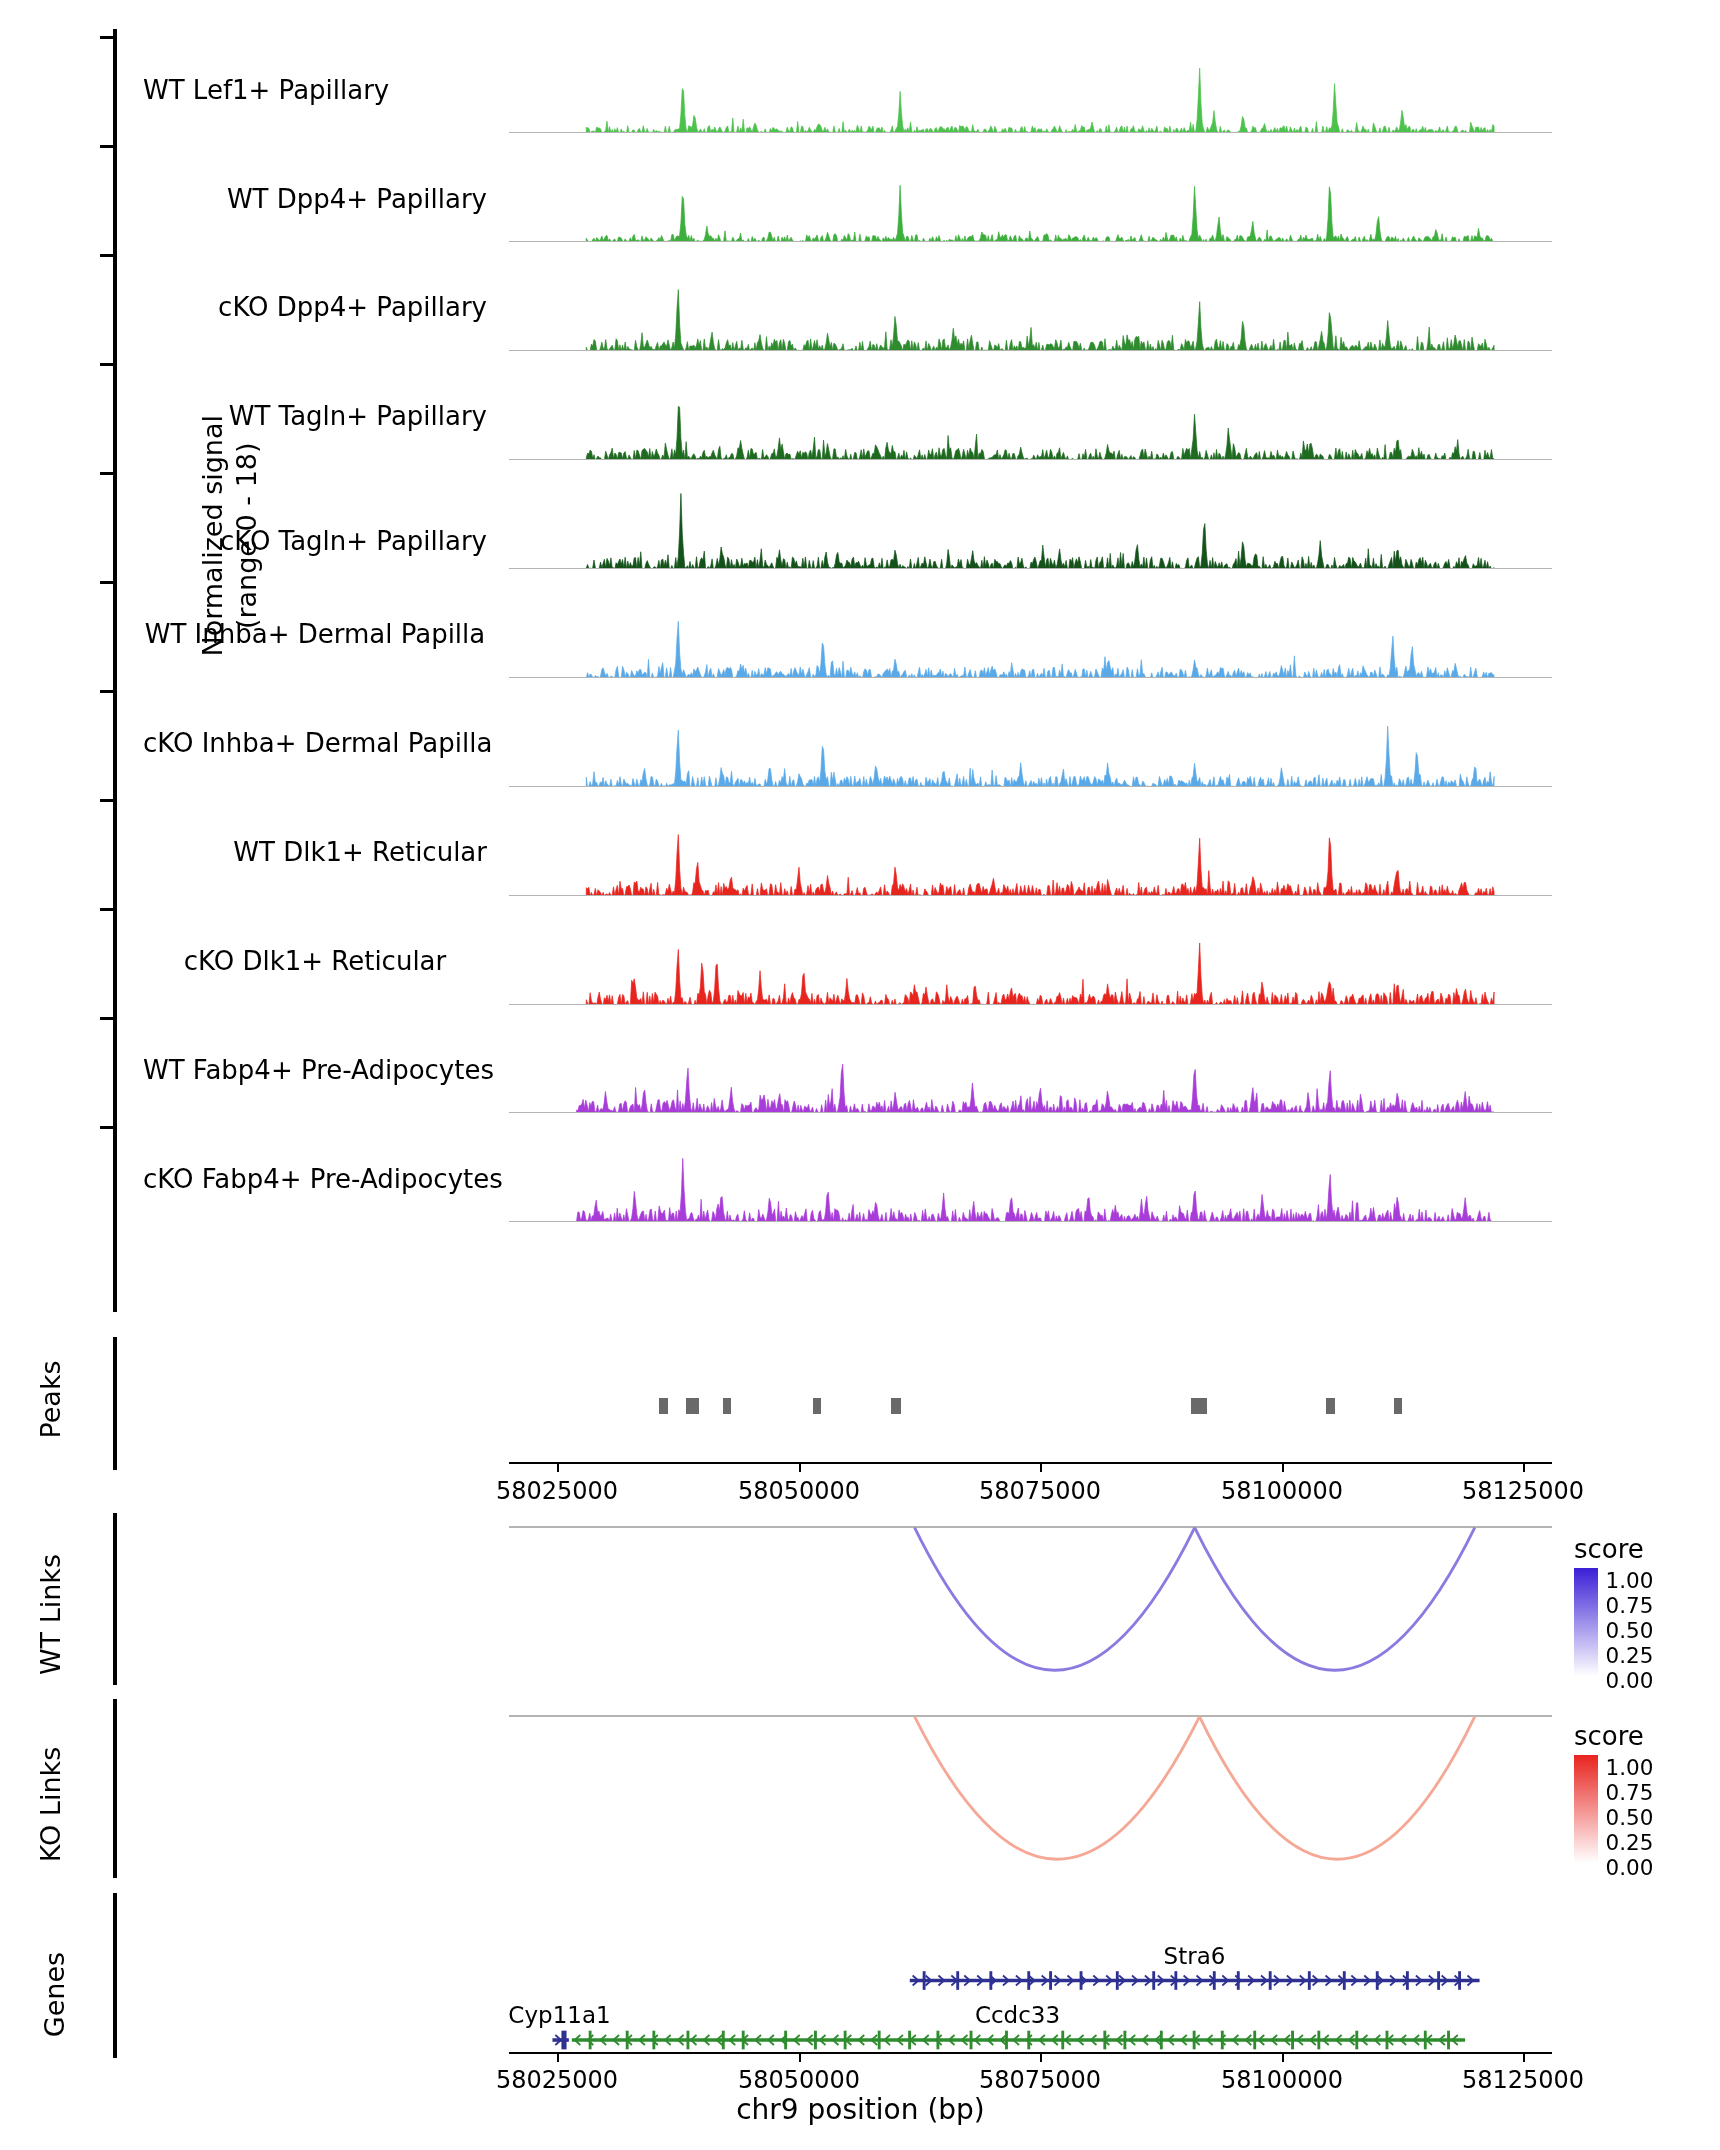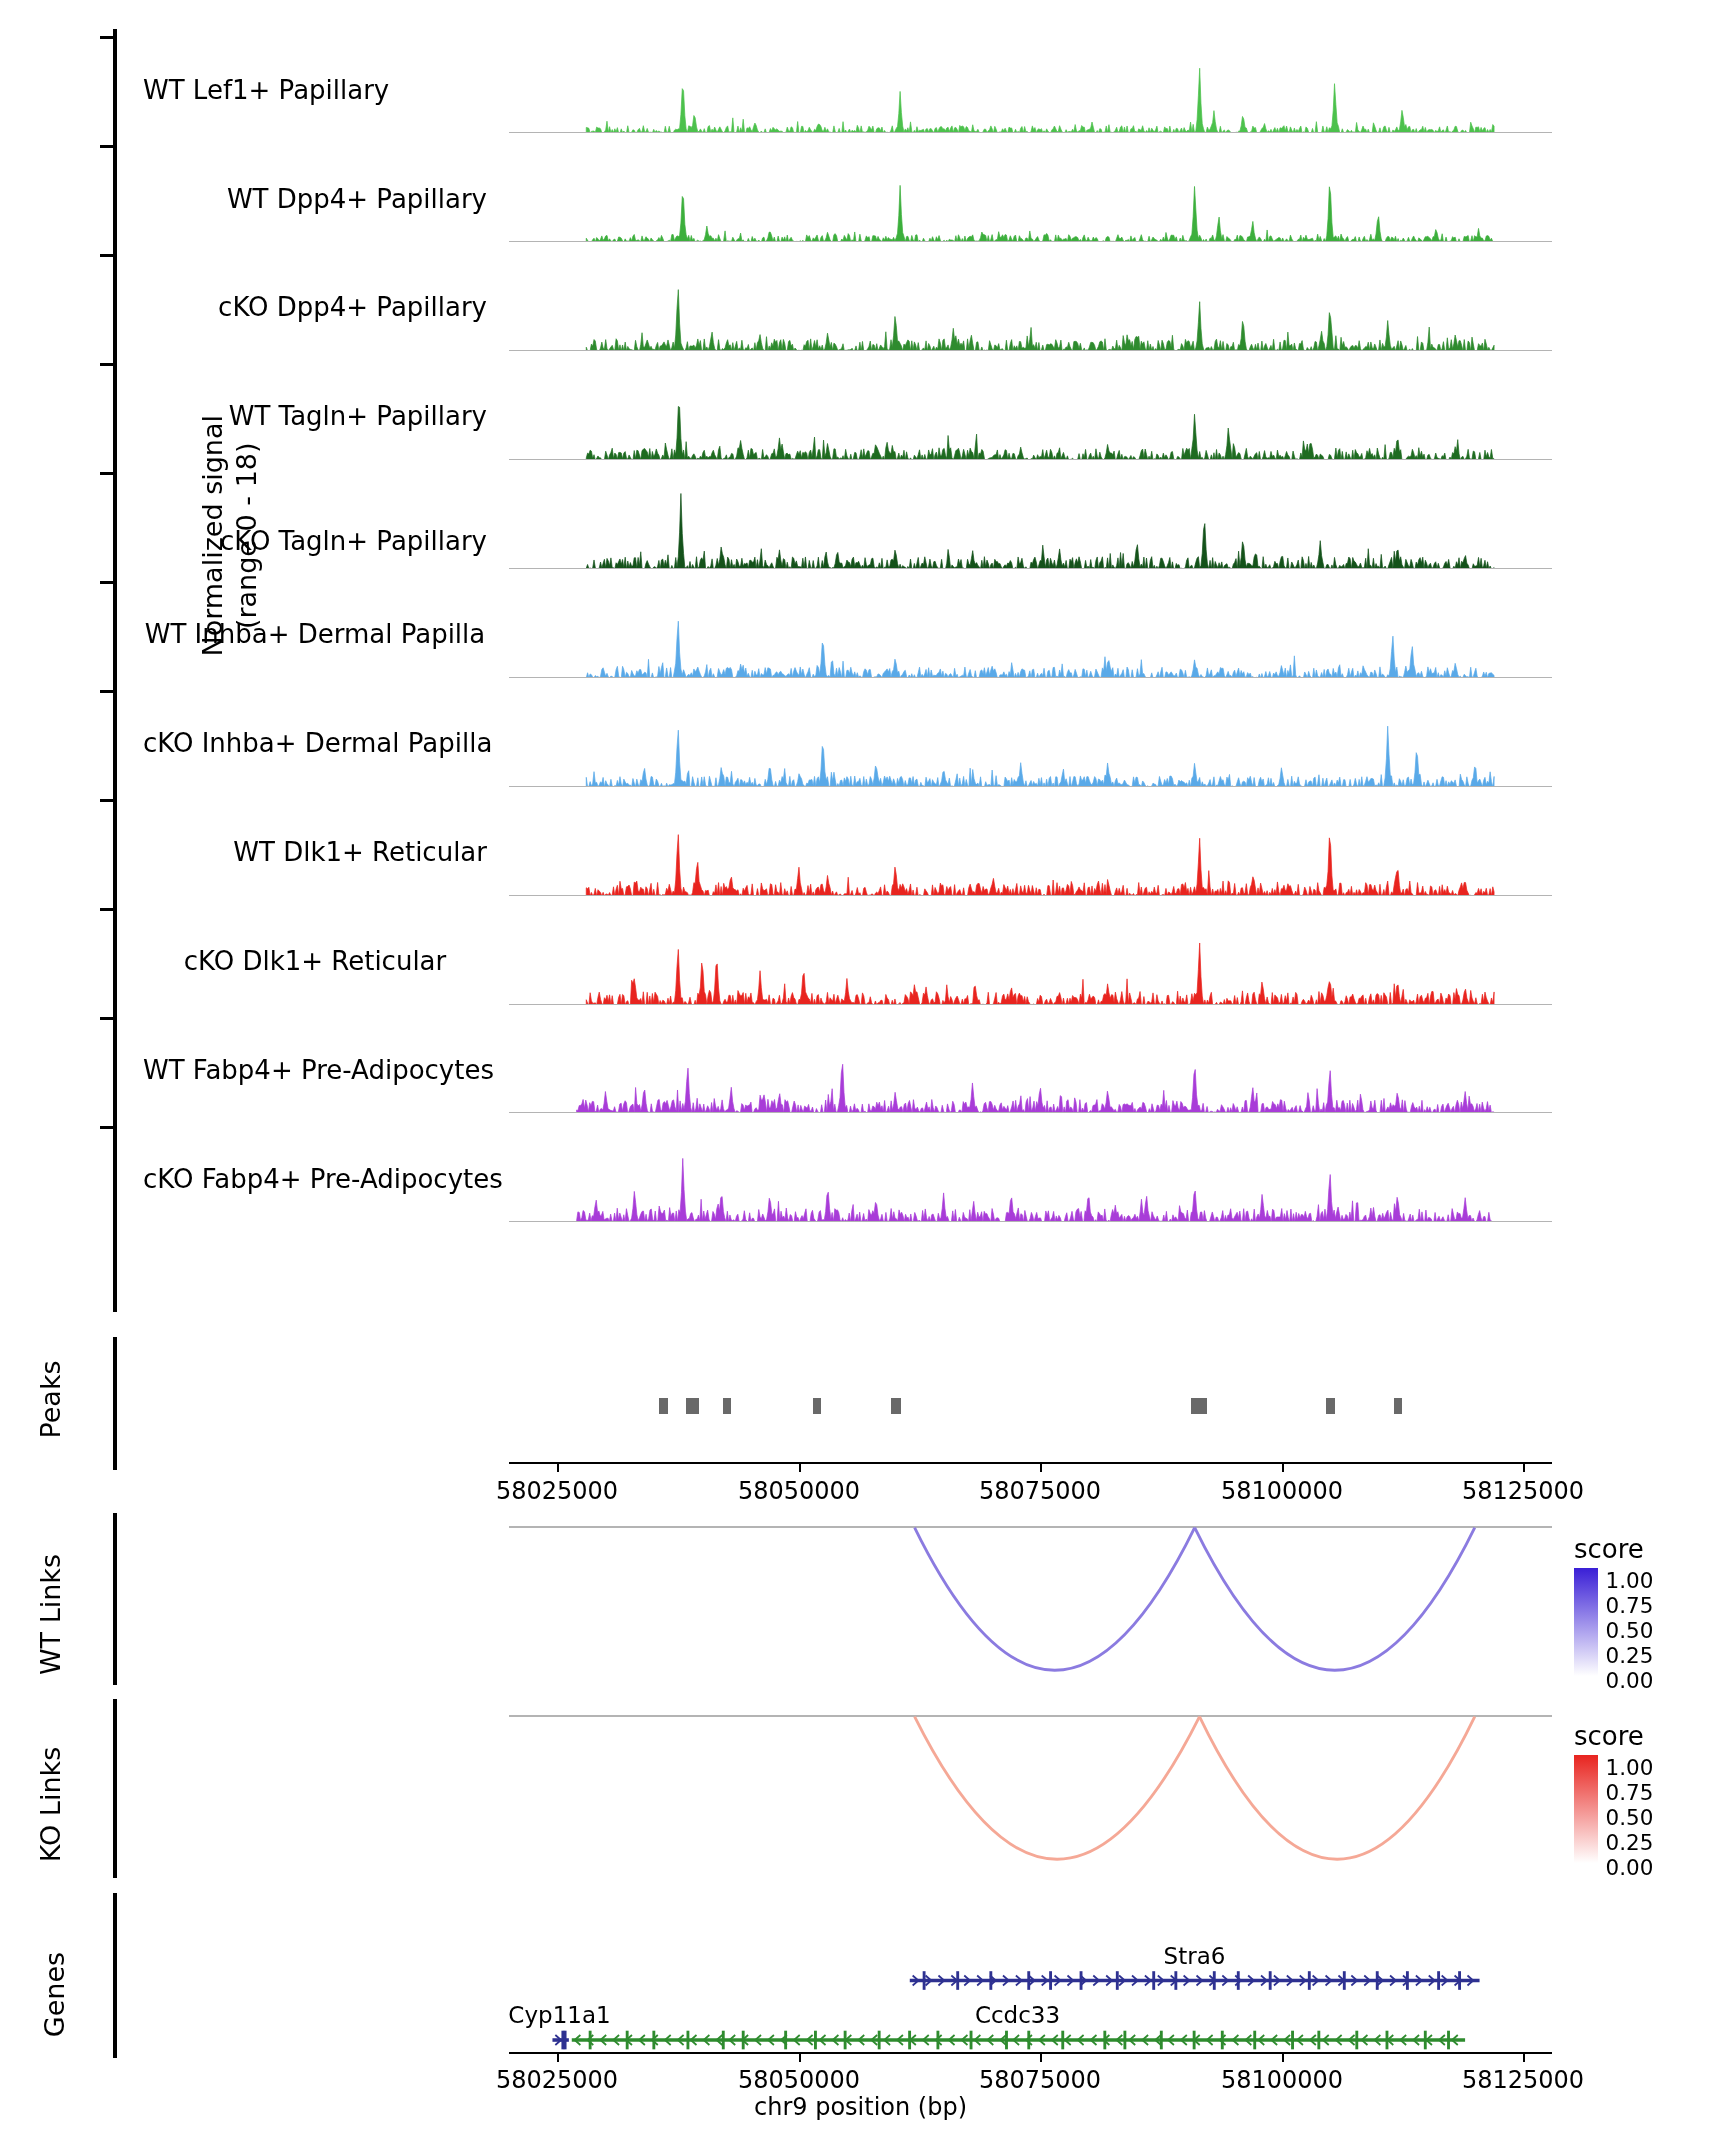--- a/index.html
+++ b/index.html
@@ -110,21 +110,21 @@
     font-size: 24px;
     text-align: center;
     width: 186px;
     margin-left: -93px;
   }
   .xaxis-title {
     position: absolute;
     width: 1721px;
     left: 0;
     text-align: center;
-    font-size: 24px;
+    font-size: 28px;
   }
 
   
   .link-top {
     position: absolute;
     left: 509px;
     width: 1043px;
     height: 2.2px;
     background: #b4b4b4;
   }

